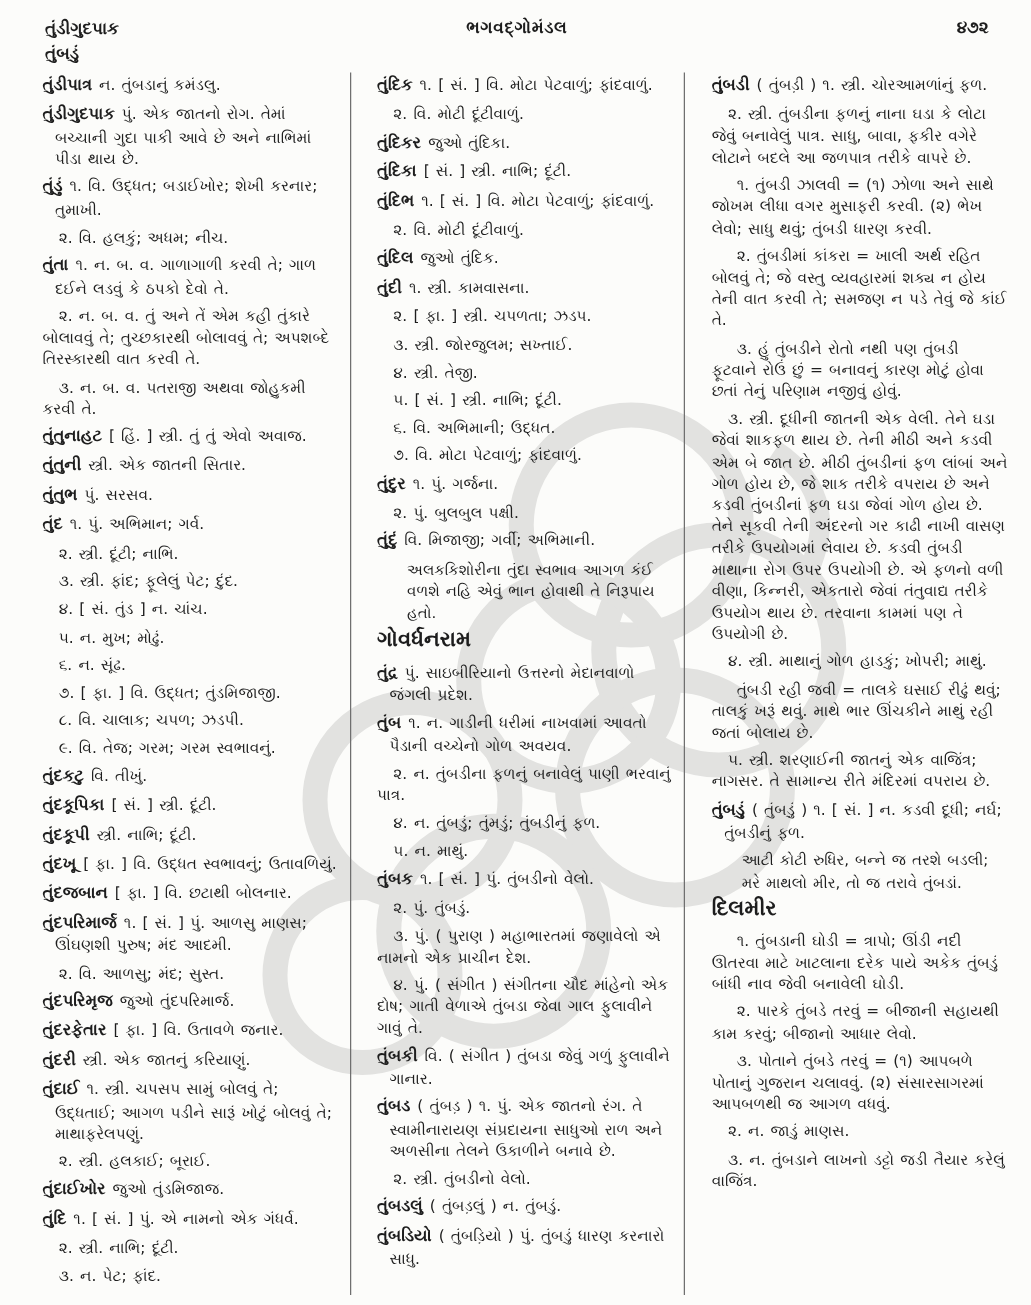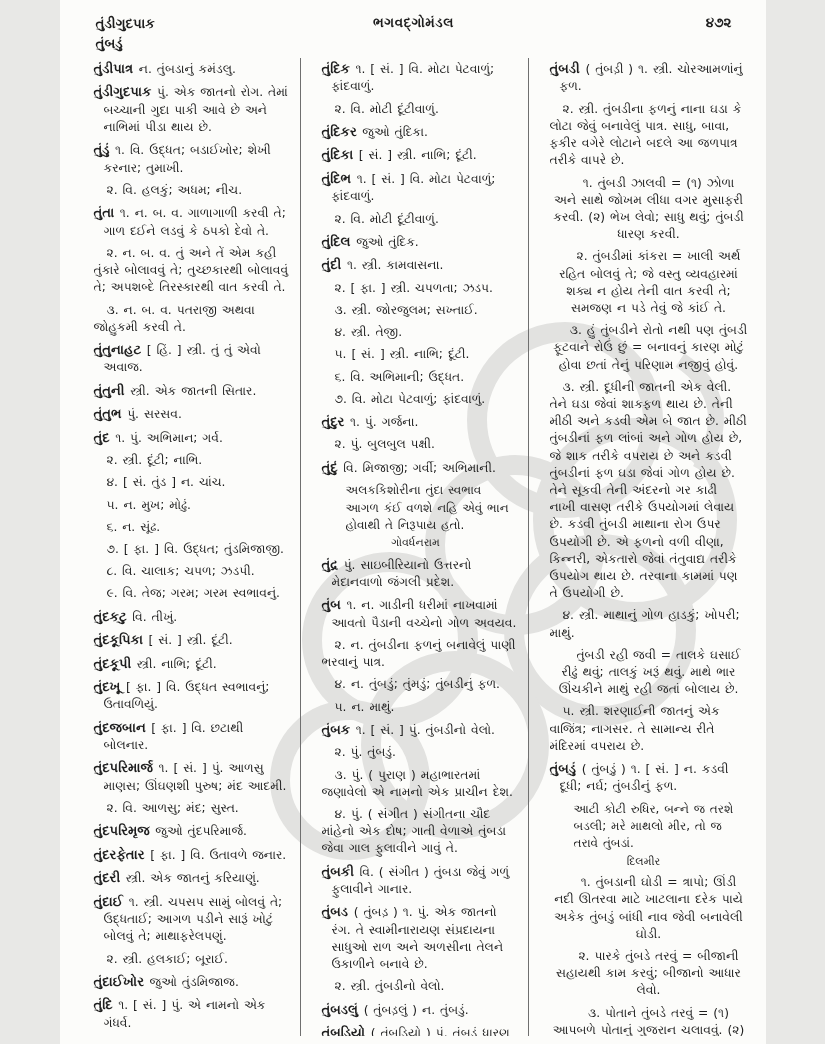--- a/index.html
+++ b/index.html
@@ -1,18 +1,18 @@
 <!DOCTYPE html>
 <html lang="gu"><head>
 <meta charset="utf-8">
 <style>
   html,body{margin:0;padding:0;background:#e8e8e6;}
   .page{
     position:relative;
-    width:706px;height:1044px;
+    width:825px;height:1044px;
     margin:0 auto;
     background:#fcfcfa;
     font-family:"DejaVu Sans","Liberation Sans",sans-serif;
     color:#1d1d1d;
     overflow:hidden;
   }
   
   .hdr{
     position:absolute;top:10px;left:30px;right:28px;height:46px;
     font-size:13.5px;
@@ -33,23 +33,23 @@
   .col p{
     margin:0 0 5px 0;
     font-size:12.3px;
     line-height:1.4;
     text-align:left;
     word-spacing:1px;
   }
   .headword{font-weight:bold;font-size:13.2px;}
   p.entry{padding-left:10px;text-indent:-10px;}
   p.sub{text-indent:13px;}
-  p.idiom{text-indent:20px;text-align:center;}
+  p.idiom{text-indent:20px;}
   p.quote{font-size:12px;margin-left:24px;margin-right:4px;text-indent:0;line-height:1.45;margin-bottom:1px;}
-  p.attr{font-size:11px;text-align:center;margin-right:10px;margin-top:0;}
+  p.attr{font-size:17px;text-align:left;margin-right:10px;margin-top:0;font-weight:bold;}
 </style>
 </head>
 <body>
 
 <div class="page">
 
   <svg class="wm" viewBox="0 0 825 1044" xmlns="http://www.w3.org/2000/svg" aria-hidden="true">
     <g fill="none" stroke="#e2e2e0" stroke-width="20">
       <circle cx="505" cy="420" r="88"></circle>
       <circle cx="575" cy="520" r="92"></circle>
@@ -78,20 +78,21 @@
         <p class="entry"><span class="headword">તુંડું </span>૧. વિ. ઉદ્ધત; બડાઈખોર; શેખી કરનાર; તુમાખી.</p>
         <p class="sub">૨. વિ. હલકું; અધમ; નીચ.</p>
         <p class="entry"><span class="headword">તુંતા </span>૧. ન. બ. વ. ગાળાગાળી કરવી તે; ગાળ દઈને લડવું કે ઠપકો દેવો તે.</p>
         <p class="sub">૨. ન. બ. વ. તું અને તેં એમ કહી તુંકારે બોલાવવું તે; તુચ્છકારથી બોલાવવું તે; અપશબ્દે તિરસ્કારથી વાત કરવી તે.</p>
         <p class="sub">૩. ન. બ. વ. પતરાજી અથવા જોહુકમી કરવી તે.</p>
         <p class="entry"><span class="headword">તુંતુનાહટ </span>[ હિં. ] સ્ત્રી. તું તું એવો અવાજ.</p>
         <p class="entry"><span class="headword">તુંતુની </span>સ્ત્રી. એક જાતની સિતાર.</p>
         <p class="entry"><span class="headword">તુંતુભ </span>પું. સરસવ.</p>
         <p class="entry"><span class="headword">તુંદ </span>૧. પું. અભિમાન; ગર્વ.</p>
         <p class="sub">૨. સ્ત્રી. દૂંટી; નાભિ.</p>
+        <p class="sub">૩. સ્ત્રી. ફાંદ; ફૂલેલું પેટ; દુંદ.</p>
         <p class="sub">૪. [ સં. તુંડ ] ન. ચાંચ.</p>
         <p class="sub">૫. ન. મુખ; મોઢું.</p>
         <p class="sub">૬. ન. સૂંઢ.</p>
         <p class="sub">૭. [ ફા. ] વિ. ઉદ્ધત; તુંડમિજાજી.</p>
         <p class="sub">૮. વિ. ચાલાક; ચપળ; ઝડપી.</p>
         <p class="sub">૯. વિ. તેજ; ગરમ; ગરમ સ્વભાવનું.</p>
         <p class="entry"><span class="headword">તુંદકટુ </span>વિ. તીખું.</p>
         <p class="entry"><span class="headword">તુંદકૂપિકા </span>[ સં. ] સ્ત્રી. દૂંટી.</p>
         <p class="entry"><span class="headword">તુંદકૂપી </span>સ્ત્રી. નાભિ; દૂંટી.</p>
         <p class="entry"><span class="headword">તુંદખૂ </span>[ ફા. ] વિ. ઉદ્ધત સ્વભાવનું; ઉતાવળિયું.</p>

